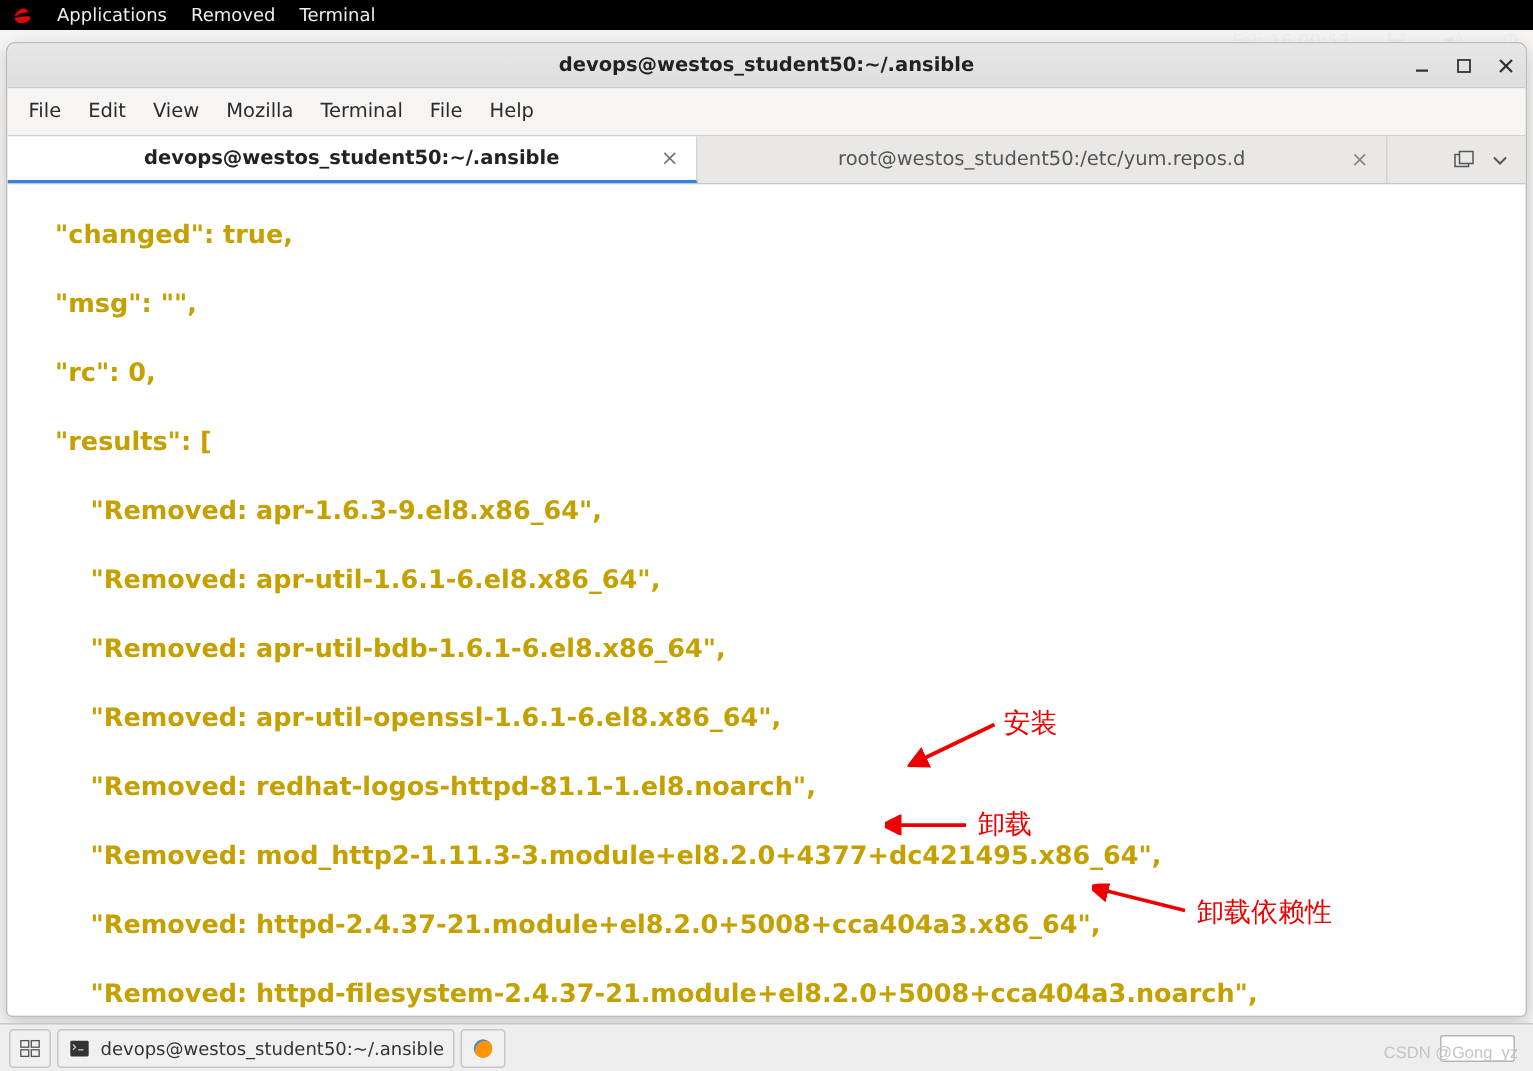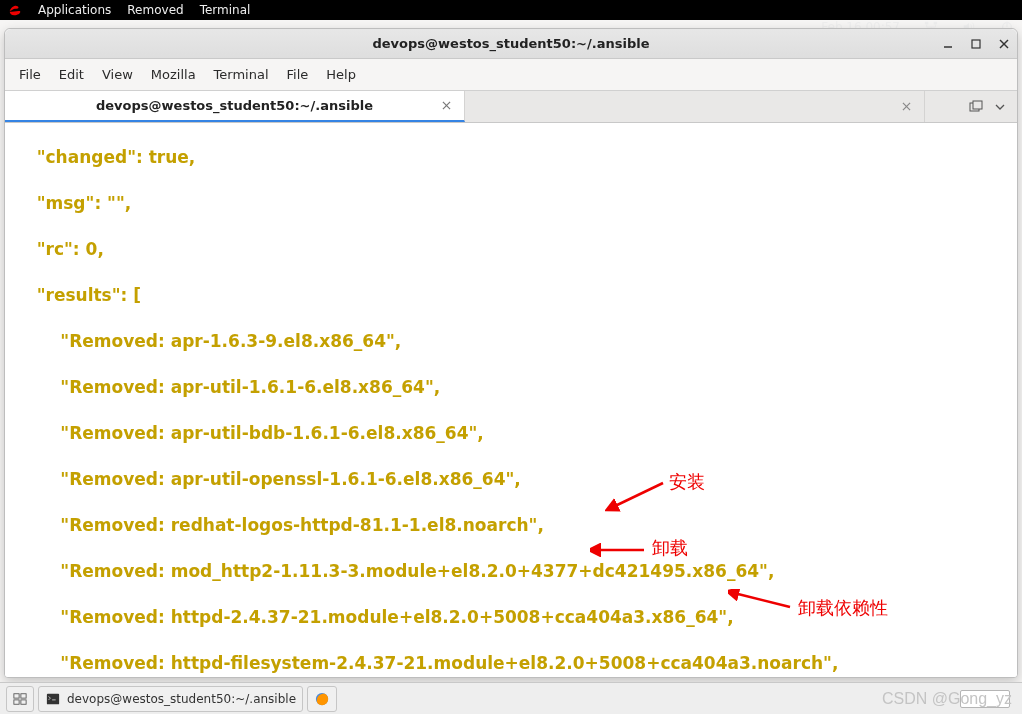--- a/index.html
+++ b/index.html
@@ -24,21 +24,21 @@
 .tabs-extra { flex: 1; display: flex; align-items: center; justify-content: flex-end; gap: 10px; padding-right: 10px; }
 .tabs-extra .ticon { width: 14px; height: 14px; display: flex; align-items: center; justify-content: center; color: #555; }
 .term { flex: 1; padding: 0 8px 4px 8px; background: #fff; font-family: "DejaVu Sans Mono","Liberation Mono",monospace; font-size: 17px; line-height: 23px; color: #000; white-space: pre; overflow: hidden; position: relative; }
 .term .yellow { color: #c4a000; font-weight: 600; }
 .arrow { position: absolute; display: flex; align-items: center; }
 .arrow svg { display: block; }
 .arrow-label { color: #e00; font-size: 18px; font-family: "Microsoft YaHei","PingFang SC",sans-serif; margin-left: 4px; }
 .taskbar { position: absolute; bottom: 0; left: 0; right: 0; height: 32px; background: #eee; border-top: 1px solid #c8c8c8; display: flex; align-items: center; padding: 2px 6px; gap: 4px; }
 .task-btn { height: 26px; border: 1px solid #c6c6c6; background: #f0f0f0; border-radius: 3px; display: flex; align-items: center; padding: 0 6px; gap: 6px; font-size: 12px; color: #333; max-width: 280px; overflow: hidden; white-space: nowrap; }
 .task-btn .ticon { width: 16px; height: 16px; display: flex; align-items: center; justify-content: center; }
-.watermark { position: absolute; right: 10px; bottom: 6px; font-size: 16px; color: #c4c4c4; font-family: sans-serif; }
+.watermark { position: absolute; right: 10px; bottom: 6px; font-size: 11px; color: #c4c4c4; font-family: sans-serif; }
 .small-box { width: 50px; height: 18px; border: 1px solid #b5b5b5; background: #fff; margin-left: auto; margin-right: 6px; border-radius: 2px; }
 </style>
 </head>
 <body>
 
 <div class="topbar">
   <div class="topbar-left">
     <span class="logo">
       <svg viewBox="0 0 16 16" width="14" height="14">
           <path fill="#e00" d="M2 9c1-4 5-6 7-6 1 0 3 1 3 2 0 2-4 1-6 2-2 1-3 2-4 2zm0 1c3 0 7-1 10-1 1 0 2 0 2 1 0 2-3 4-7 4-3 0-5-2-5-4z"></path>
@@ -108,20 +108,21 @@
     <div class="tab active">
       <span>devops@westos_student50:~/.ansible</span>
       <span class="tab-close">
         <svg viewBox="0 0 10 10" width="9" height="9">
             <line x1="1" y1="1" x2="9" y2="9" stroke="#777" stroke-width="1.3"></line>
             <line x1="9" y1="1" x2="1" y2="9" stroke="#777" stroke-width="1.3"></line>
           </svg>
       </span>
     </div>
     <div class="tab">
+      <span>root@westos_student50:/etc/yum.repos.d</span>
       <span class="tab-close">
         <svg viewBox="0 0 10 10" width="9" height="9">
             <line x1="1" y1="1" x2="9" y2="9" stroke="#888" stroke-width="1.3"></line>
             <line x1="9" y1="1" x2="1" y2="9" stroke="#888" stroke-width="1.3"></line>
           </svg>
       </span>
     </div>
     <div class="tabs-extra">
       <span class="ticon">
         <svg viewBox="0 0 14 14" width="14" height="14">
@@ -176,21 +177,21 @@
     </div>
     <div class="arrow" style="left:585px; top:420px;">
       <svg width="58" height="14">
           <defs>
             <marker id="ah2" markerWidth="8" markerHeight="8" refX="2" refY="3" orient="auto">
               <path d="M0,0 L6,3 L0,6 z" fill="#e00"></path>
             </marker>
           </defs>
           <line x1="54" y1="7" x2="6" y2="7" stroke="#e00" stroke-width="2.5" marker-end="url(#ah2)"></line>
         </svg>
-      <span class="arrow-label" style="position:absolute; left:58px; top:-5px;font-family:Liberation Mono, monospace;">卸载</span>
+      <span class="arrow-label" style="position:absolute; left:58px; top:-5px;">卸载</span>
     </div>
     <div class="arrow" style="left:723px; top:466px;text-align:right;">
       <svg width="66" height="22">
           <defs>
             <marker id="ah3" markerWidth="8" markerHeight="8" refX="2" refY="3" orient="auto">
               <path d="M0,0 L6,3 L0,6 z" fill="#e00"></path>
             </marker>
           </defs>
           <line x1="62" y1="18" x2="6" y2="4" stroke="#e00" stroke-width="2.5" marker-end="url(#ah3)"></line>
         </svg>

